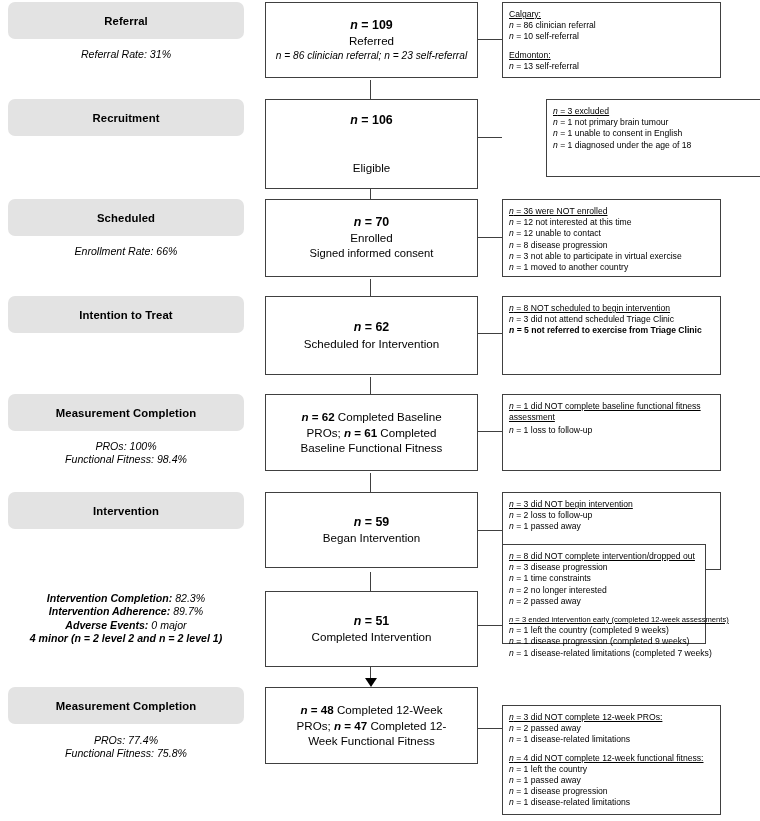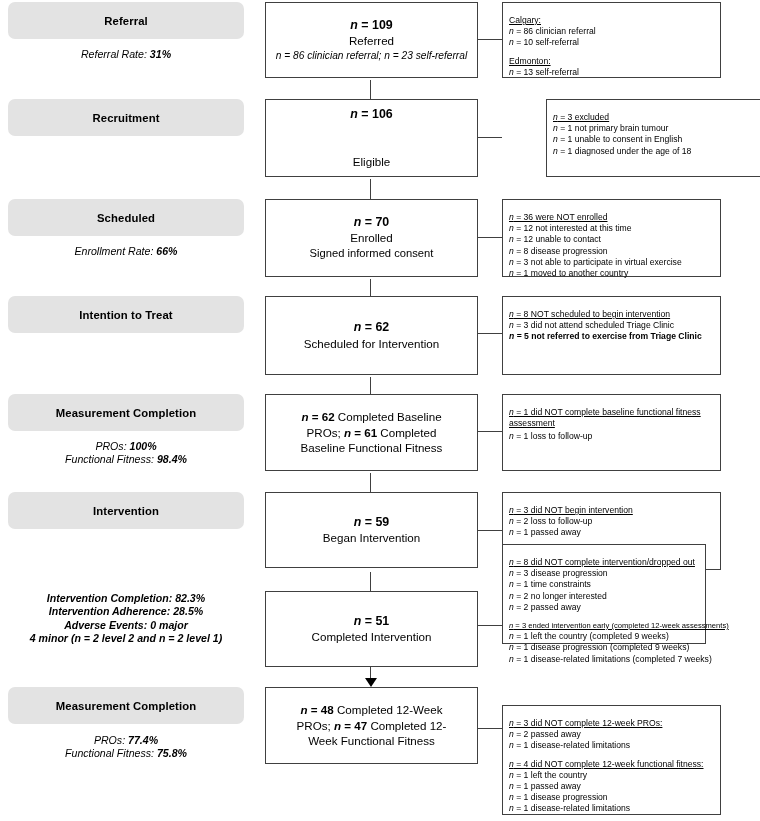--- a/index.html
+++ b/index.html
@@ -37,21 +37,21 @@
   }
   .stage-stats {
     position: absolute;
     left: 4px;
     width: 244px;
     text-align: center;
     font-style: italic;
     font-size: 10.6px;
     line-height: 13.4px;
   }
-  .stage-stats b { font-weight: bold; font-style: italic; margin-top: 12px; }
+  .stage-stats b { font-weight: normal; font-style: italic; margin-top: 12px; }
   .stage-stats.all-bold { font-weight: bold; }
 
   
   .main-box {
     position: absolute;
     left: 265px;
     width: 213px;
     border: 1.3px solid #404040;
     box-sizing: border-box;
     background: #fff;
@@ -72,21 +72,21 @@
   .main-box .small-ital { font-style: italic; font-size: 10.2px; line-height: 14px;}
 
   
   .side-box {
     position: absolute;
     left: 502px;
     width: 219px;
     border: 1.3px solid #404040;
     box-sizing: border-box;
     background: #fff;
-    padding: 12px 5px 4px 6px;
+    padding: 6px 5px 4px 6px;
     font-size: 8.6px;
     line-height: 11.2px;
   }
   .side-box .row { display: block; white-space: nowrap; }
   .side-box .hdr { text-decoration: underline; }
   .side-box .bold { font-weight: bold; }
   .side-box .spacer { display: block; height: 7px; }
   .side-box .wrapline { white-space: normal; text-decoration: underline; }
   .side-box .tiny { font-size: 7.6px; }
 
@@ -143,21 +143,21 @@
     <div>PROs: <b>100%</b></div>
     <div>Functional Fitness: <b>98.4%</b></div>
   </div>
 
   <div class="stage-label" style="top:492px;height:37px;">
     <span>Intervention</span>
   </div>
 
   <div class="stage-stats all-bold" style="top:592px;">
     <div>Intervention Completion: <b>82.3%</b></div>
-    <div>Intervention Adherence: <b>28.5%</b></div>
+    <div>Intervention Adherence: <b>89.7%</b></div>
     <div>Adverse Events: <b>0 major</b></div>
     <div>4 minor (n = 2 level 2 and n = 2 level 1)</div>
   </div>
 
   <div class="stage-label" style="top:687px;height:37px;">
     <span>Measurement Completion</span>
   </div>
   <div class="stage-stats" style="top:734px;">
     <div>PROs: <b>77.4%</b></div>
     <div>Functional Fitness: <b>75.8%</b></div>
@@ -180,21 +180,21 @@
   <div class="hline" style="left:478px;top:530px;width:24px;"></div>
   <div class="hline" style="left:478px;top:625px;width:24px;"></div>
   <div class="hline" style="left:478px;top:728px;width:24px;"></div>
 
   <div class="main-box" style="top:2px;height:76px;">
     <span class="ln big"><i style="font-weight:bold;">n</i><b> = </b><b>109</b></span>
     <span class="ln">Referred</span>
     <span class="ln small-ital">n = 86 clinician referral; n = 23 self-referral</span>
   </div>
 
-  <div class="main-box" style="top:99px;height:78px;gap:31px;">
+  <div class="main-box" style="top:99px;height:90px;gap:31px;">
     <span class="ln big"><i style="font-weight:bold;">n</i><b> = 106</b></span>
     <span class="ln">Eligible</span>
   </div>
 
   <div class="main-box" style="top:199px;height:78px;">
     <span class="ln big"><i style="font-weight:bold;">n</i><b> = 70</b></span>
     <span class="ln">Enrolled</span>
     <span class="ln sub-ital">Signed informed consent</span>
   </div>
 

